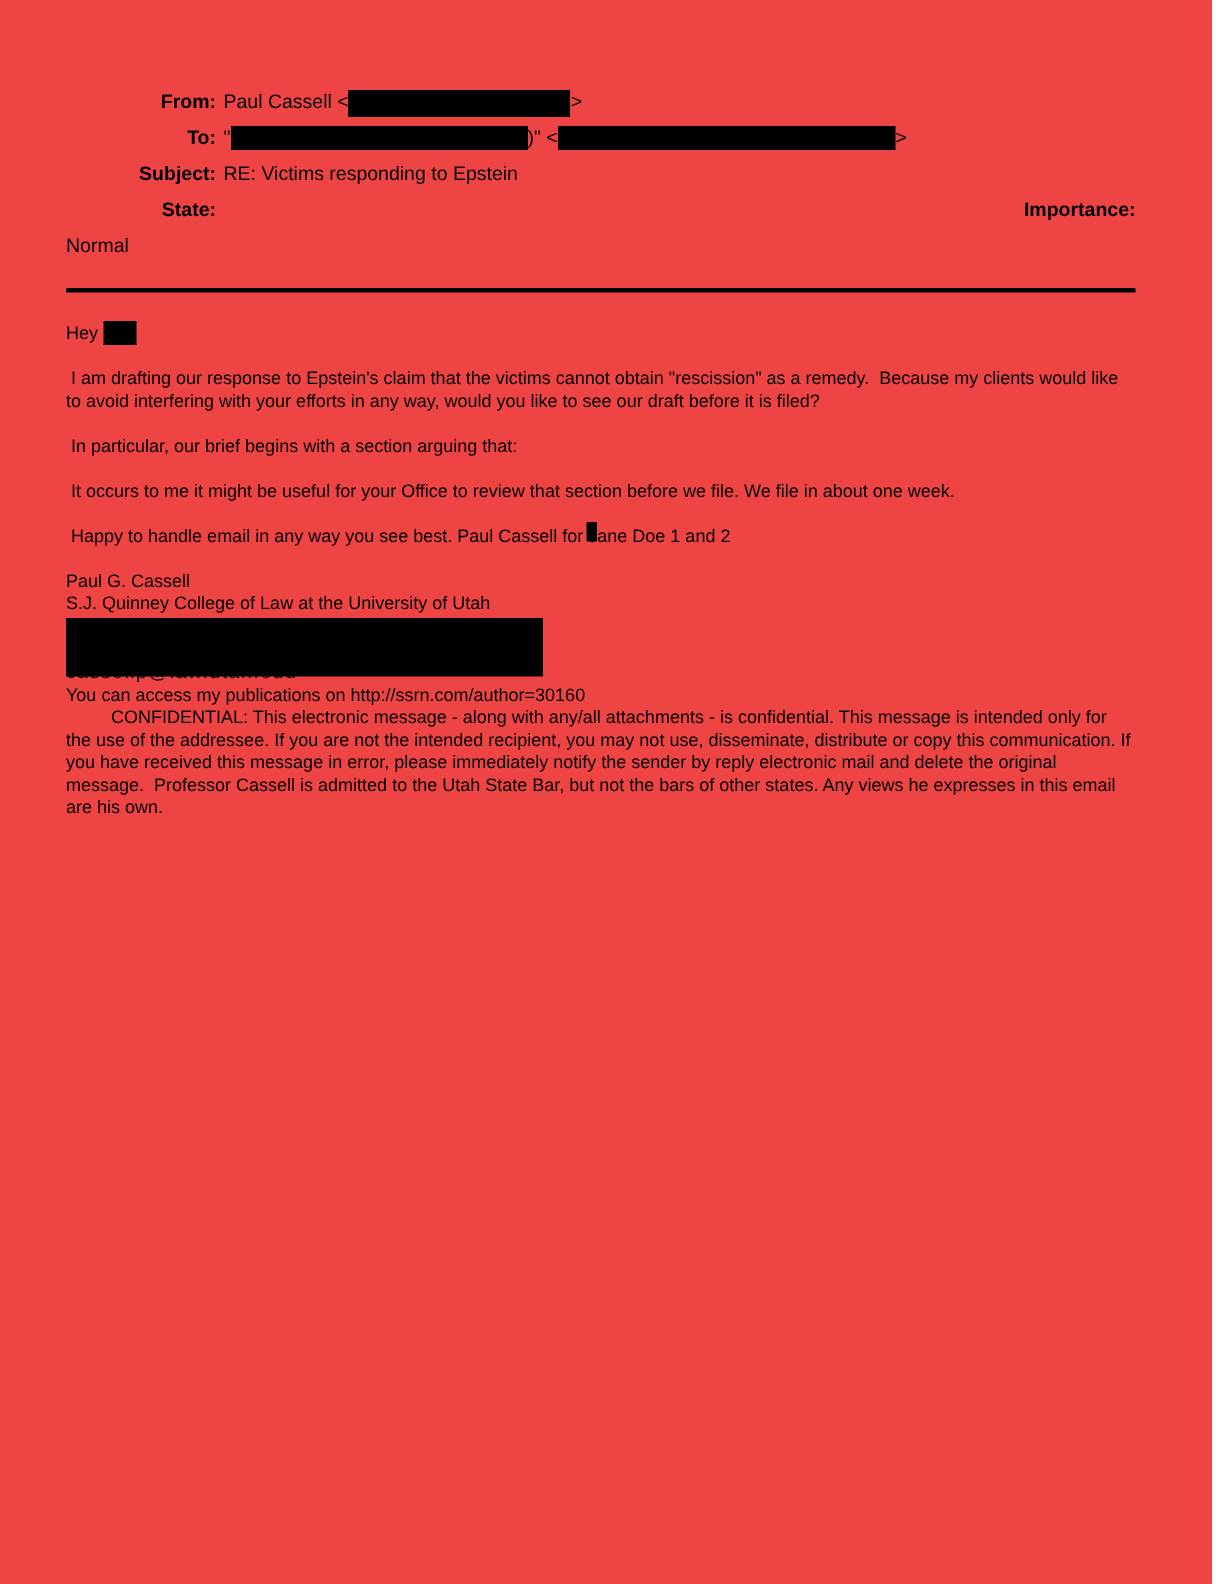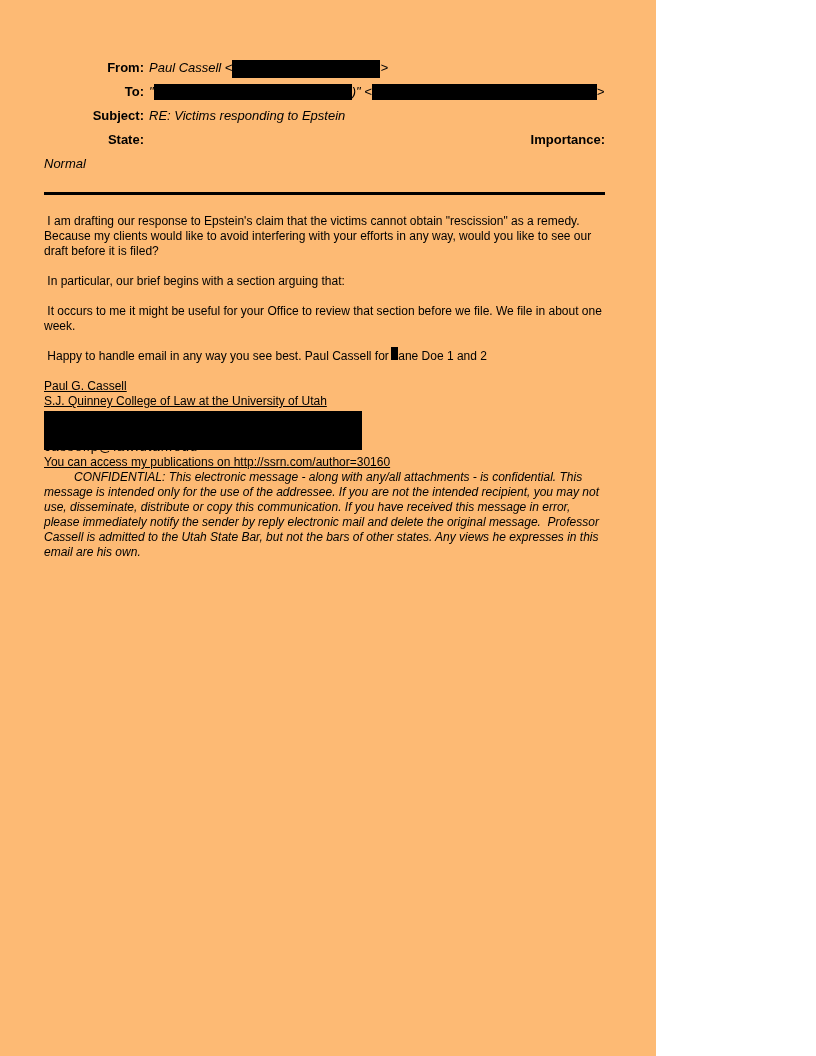--- a/index.html
+++ b/index.html
@@ -9,41 +9,40 @@
   }
   body {
     width: 816px;
     height: 1056px;
     font-family: "Liberation Sans", "DejaVu Sans", sans-serif;
     color: #000000;
     overflow: hidden;
   }
   .page {
     box-sizing: border-box;
-    width: 656px;
+    width: 808px;
     height: 1056px;
     padding: 56px 51px 0 44px;
-    background: #fdba74;
+    background: #ef4444;
   }
   
   .mail-header {
     display: grid;
     grid-template-columns: 100px 1fr;
     column-gap: 5px;
     font-size: 13px;
     line-height: 24px;
   }
   .hlabel {
     font-weight: 700;
     text-align: right;
     white-space: nowrap;
   }
   .hvalue {
     white-space: pre-wrap;
-    font-style: italic;
   }
   .redact {
     display: inline-block;
     background: #000000;
   }
   .redact-from { width: 148px; height: 18px; vertical-align: -6px; }
   .redact-to1  { width: 198px; height: 16px; vertical-align: -4px; }
   .redact-to2  { width: 225px; height: 16px; vertical-align: -4px; }
   
   .rule {
@@ -65,21 +64,21 @@
   .j-wrap { position: relative; display: inline-block; }
   .j-mark {
     position: absolute;
     left: -1px;
     top: -2px;
     width: 7px;
     height: 13px;
     background: #000000;
   }
   
-  .sig { margin-top: 15px; text-decoration: underline; }
+  .sig { margin-top: 15px; }
   .sig .line { margin: 0; white-space: pre-wrap; }
   .sig-redaction-area {
     position: relative;
     height: 44px;
     margin-top: 2px;
   }
   .partial-email {
     position: absolute;
     top: 28px;
     left: 0;
@@ -93,21 +92,20 @@
     left: 0;
     width: 318px;
     height: 39px;
     background: #000000;
   }
   
   .disclaimer {
     margin: 0;
     text-indent: 30px;
     white-space: pre-wrap;
-    font-style: italic;
   }
 </style>
 </head>
 <body>
 
 <div class="page">
 
   <div class="mail-header">
     <span class="hlabel">From:</span>
     <span class="hvalue"><span>Paul Cassell &lt;</span><span class="redact redact-from"></span><span>&gt;</span></span>
@@ -121,20 +119,21 @@
     <span class="hlabel">State:</span>
 
     <span class="hlabel">Importance:</span>
     <span class="hvalue">Normal</span>
   </div>
 
   <hr class="rule">
 
   <div class="mail-body">
 
+    <p class="greeting"><span>Hey</span><span class="redact redact-hey"></span></p>
 
     <p class="para"> I am drafting our response to Epstein's claim that the victims cannot obtain "rescission" as a remedy.  Because my clients would like to avoid interfering with your efforts in any way, would you like to see our draft before it is filed?</p>
 
     <p class="para"> In particular, our brief begins with a section arguing that:</p>
 
 
     <p class="para"> It occurs to me it might be useful for your Office to review that section before we file. We file in about one week.</p>
 
     <p class="para"><span> Happy to handle email in any way you see best. Paul Cassell for </span><span class="j-wrap"><span>J</span><span class="j-mark"></span></span><span>ane Doe 1 and 2</span></p>
 

